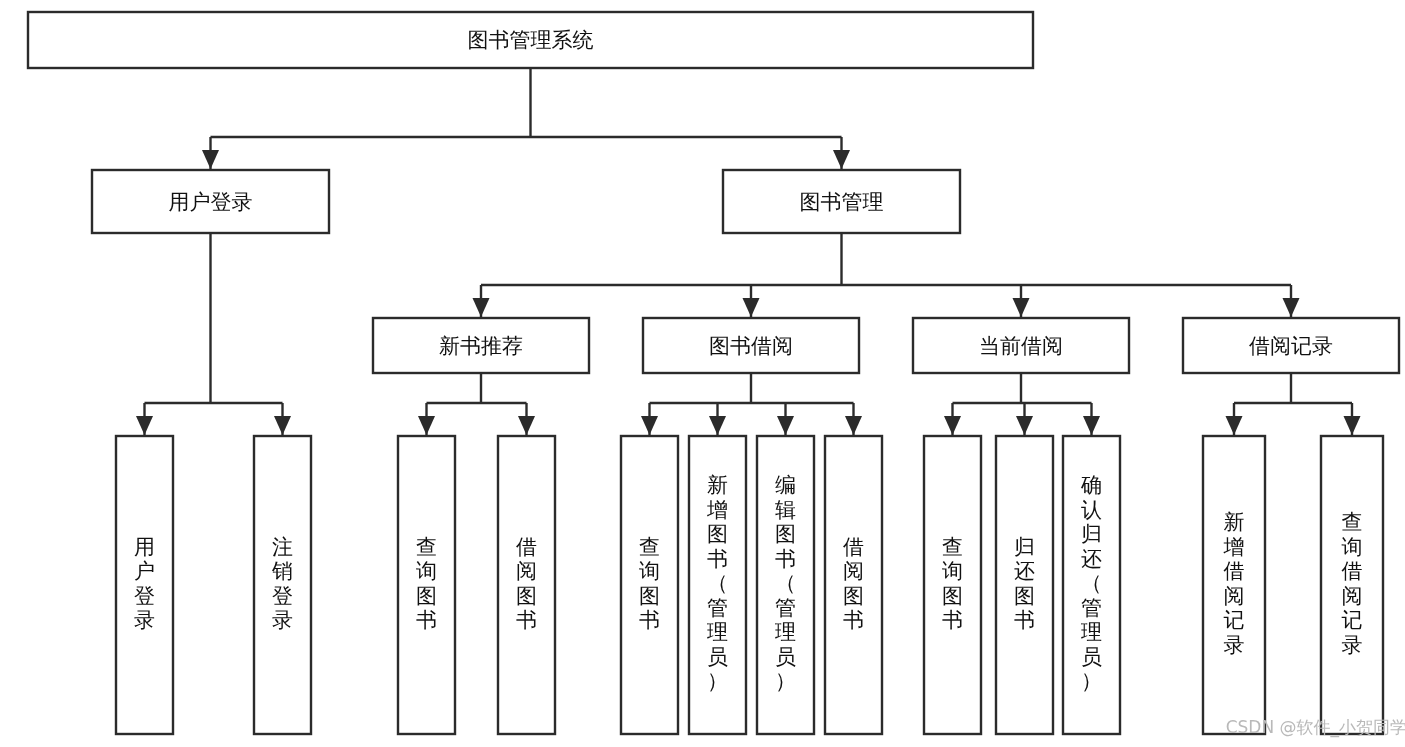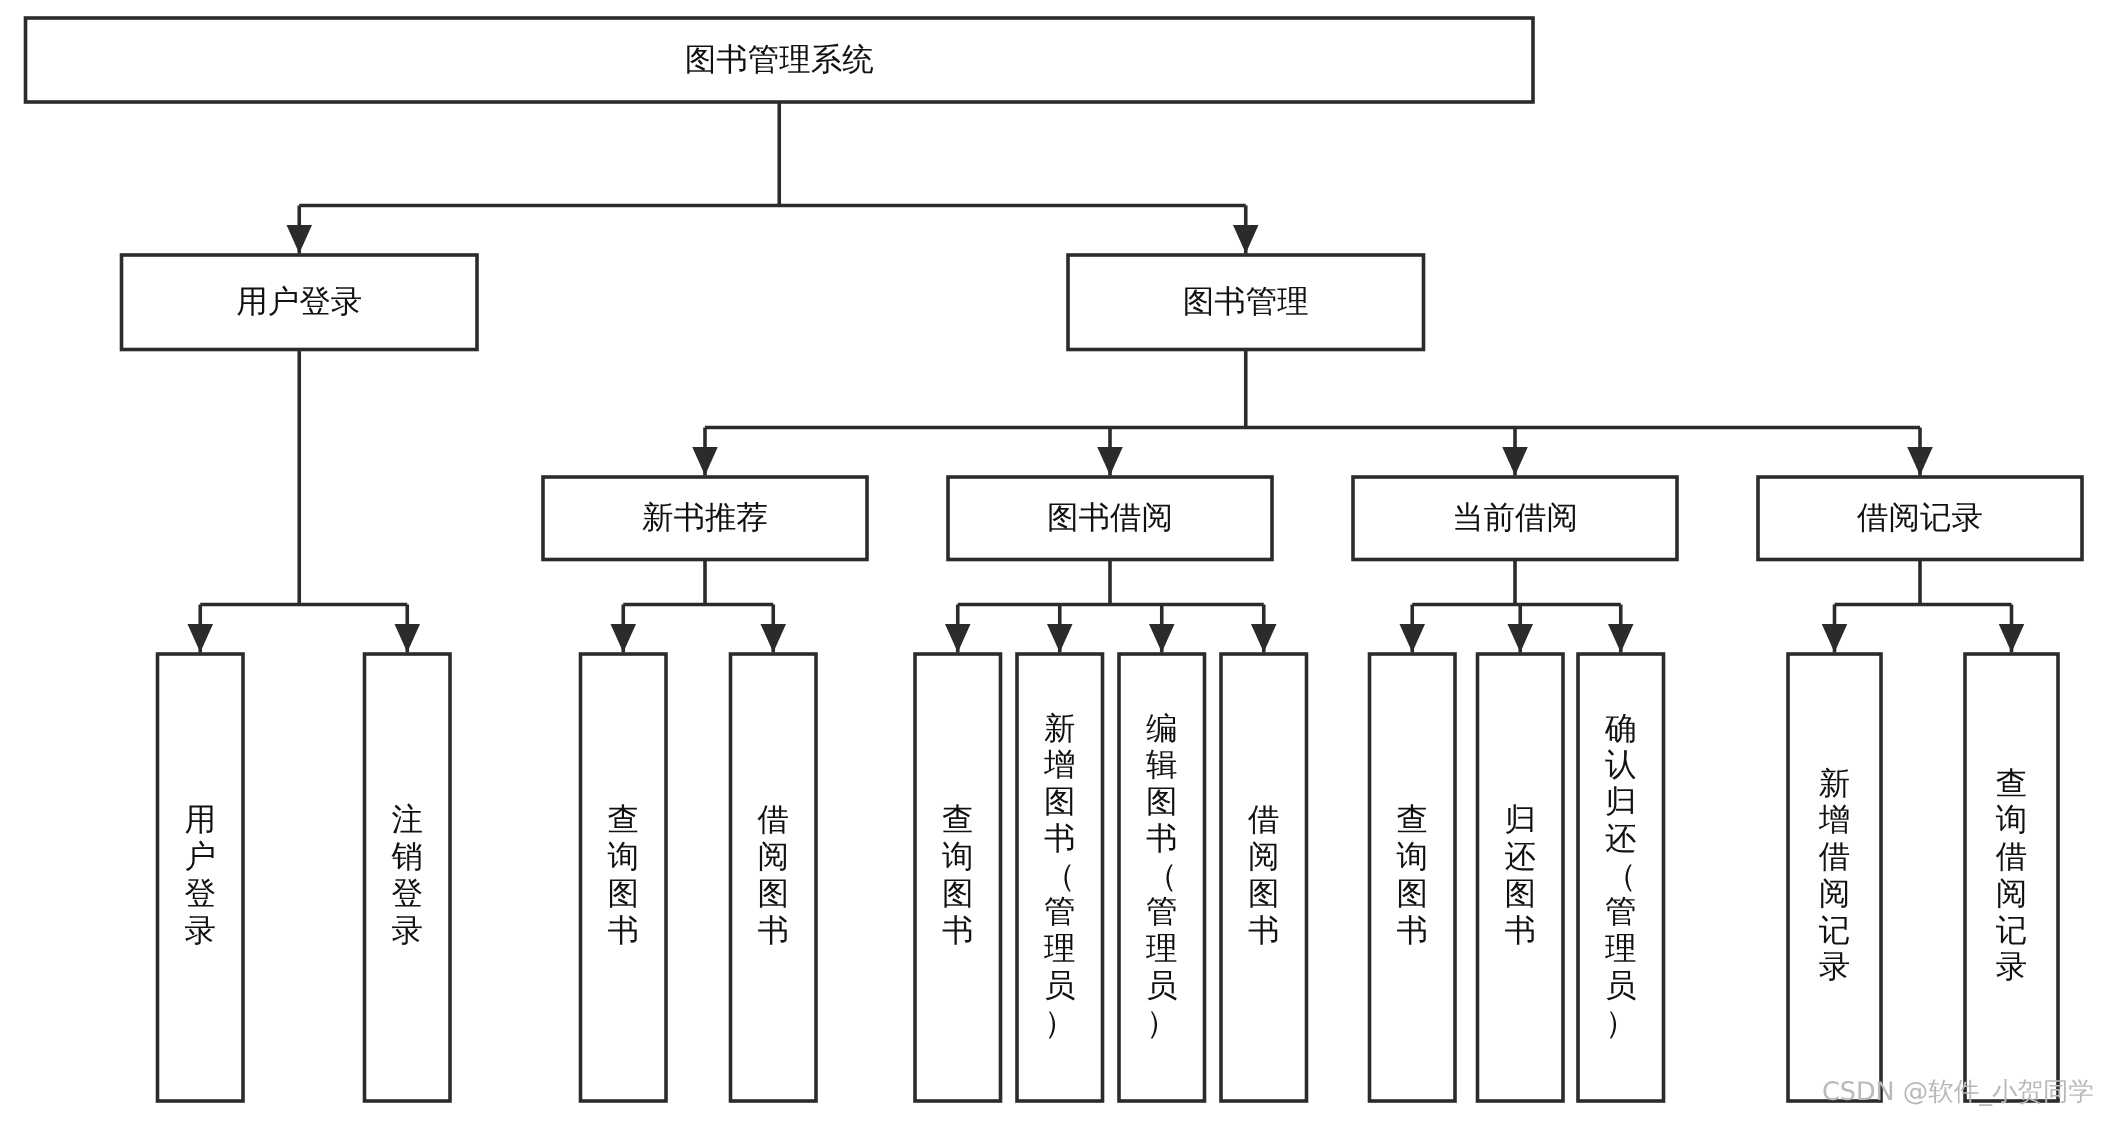--- a/index.html
+++ b/index.html
@@ -11,20 +11,21 @@
     width: 1405px;
     height: 747px;
     font-family: "Liberation Sans", "DejaVu Sans", sans-serif;
     overflow: hidden;
     position: relative;
   }
   #diagram-root {
     position: relative;
     width: 1226px;
     height: 747px;
+    margin-left: 11px;
   }
   svg#tree-svg {
     position: absolute;
     left: 0;
     top: 0;
     width: 1405px;
     height: 747px;
     display: block;
   }
   .node-box {

